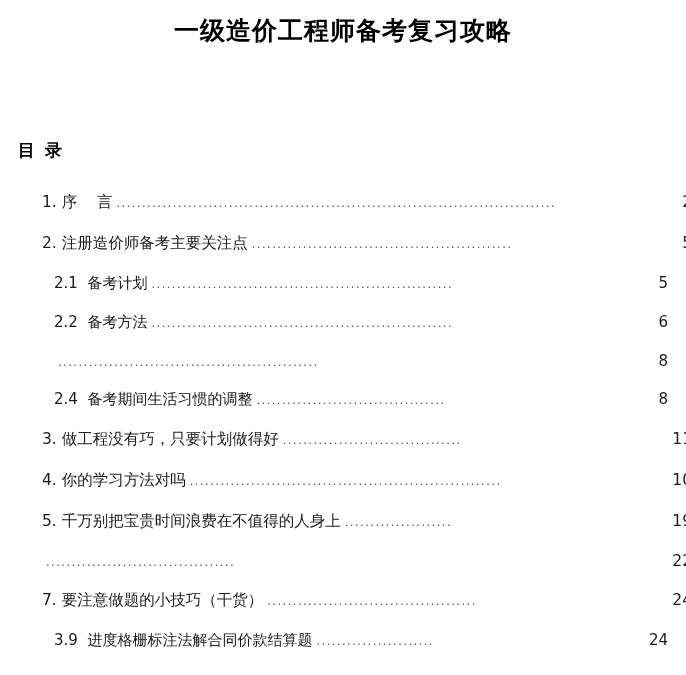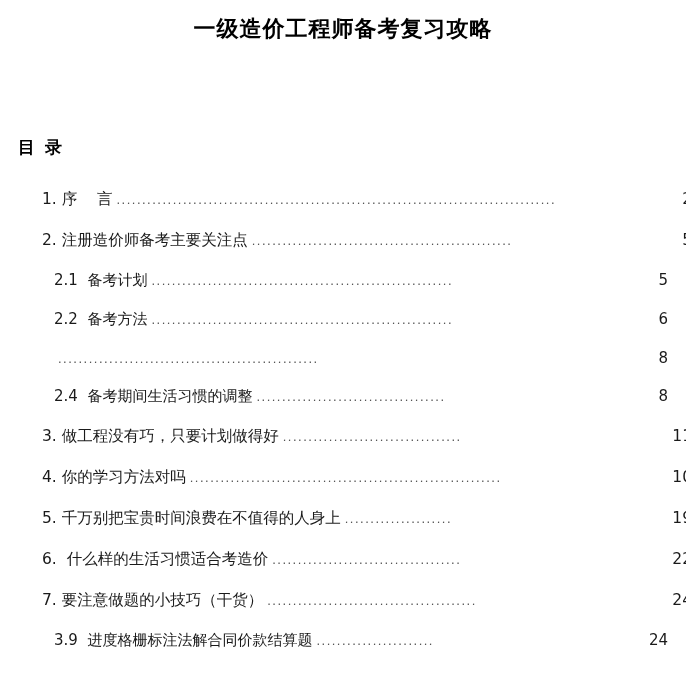--- a/index.html
+++ b/index.html
@@ -16,21 +16,21 @@
   }
   .page {
     position: relative;
     width: 686px;
     height: 675px;
     box-sizing: border-box;
     padding: 0 18px;
   }
   .doc-title {
     text-align: center;
-    font-size: 22px;
+    font-size: 25px;
     font-weight: bold;
     letter-spacing: 1px;
     margin-top: 14px;
     color: #000000;
     font-family: "DejaVu Sans", "Liberation Sans", sans-serif;
   }
   .toc-heading {
     font-size: 17px;
     font-weight: bold;
     letter-spacing: 2px;
@@ -141,21 +141,20 @@
       <span class="page-num">10</span>
     </div>
 
     <div class="toc-row lvl1">
       <span class="label">5. 千万别把宝贵时间浪费在不值得的人身上</span>
       <span class="leader">.....................</span>
       <span class="page-num">19</span>
     </div>
 
     <div class="toc-row lvl1">
-      <span class="label">6.  什么样的生活习惯适合考造价</span>
       <span class="leader">.....................................</span>
       <span class="page-num">22</span>
     </div>
 
     <div class="toc-row lvl1">
       <span class="label">7. 要注意做题的小技巧（干货）</span>
       <span class="leader">.........................................</span>
       <span class="page-num">24</span>
     </div>
 

